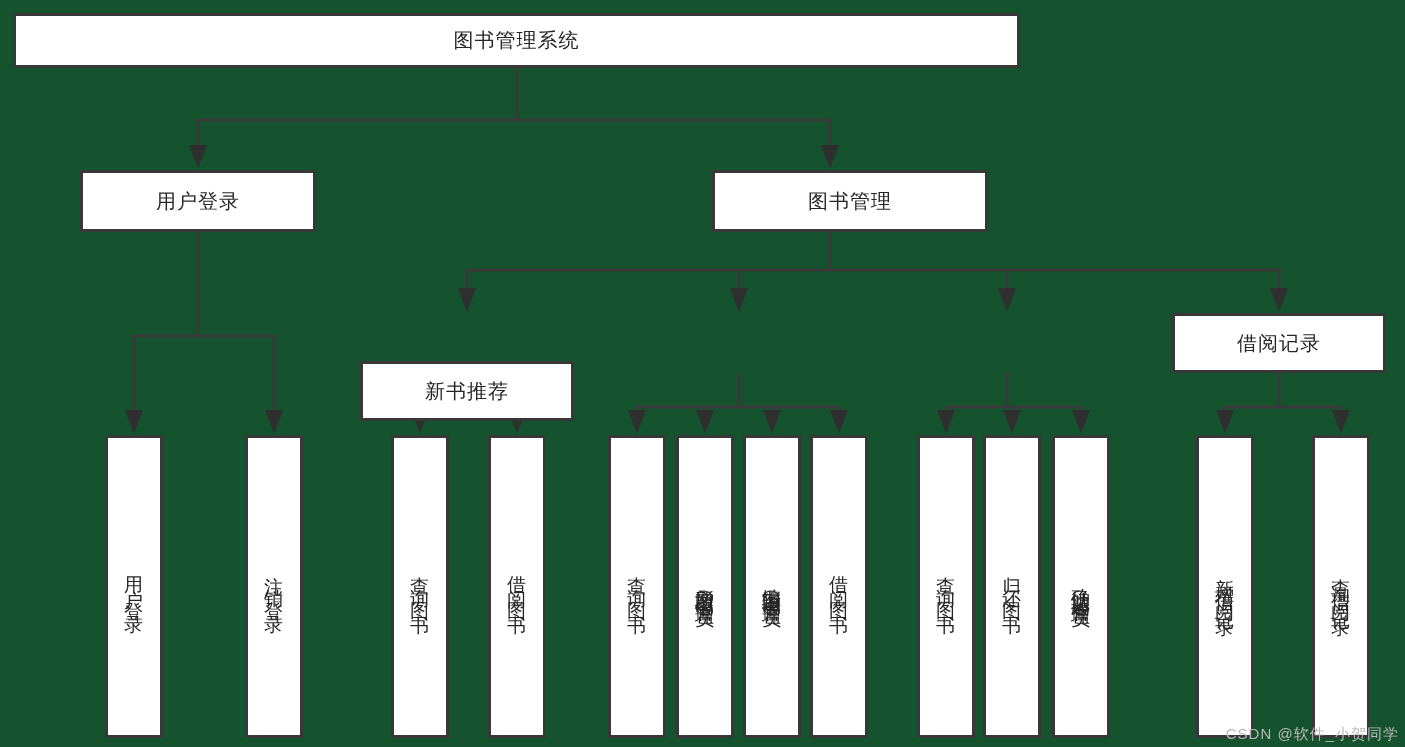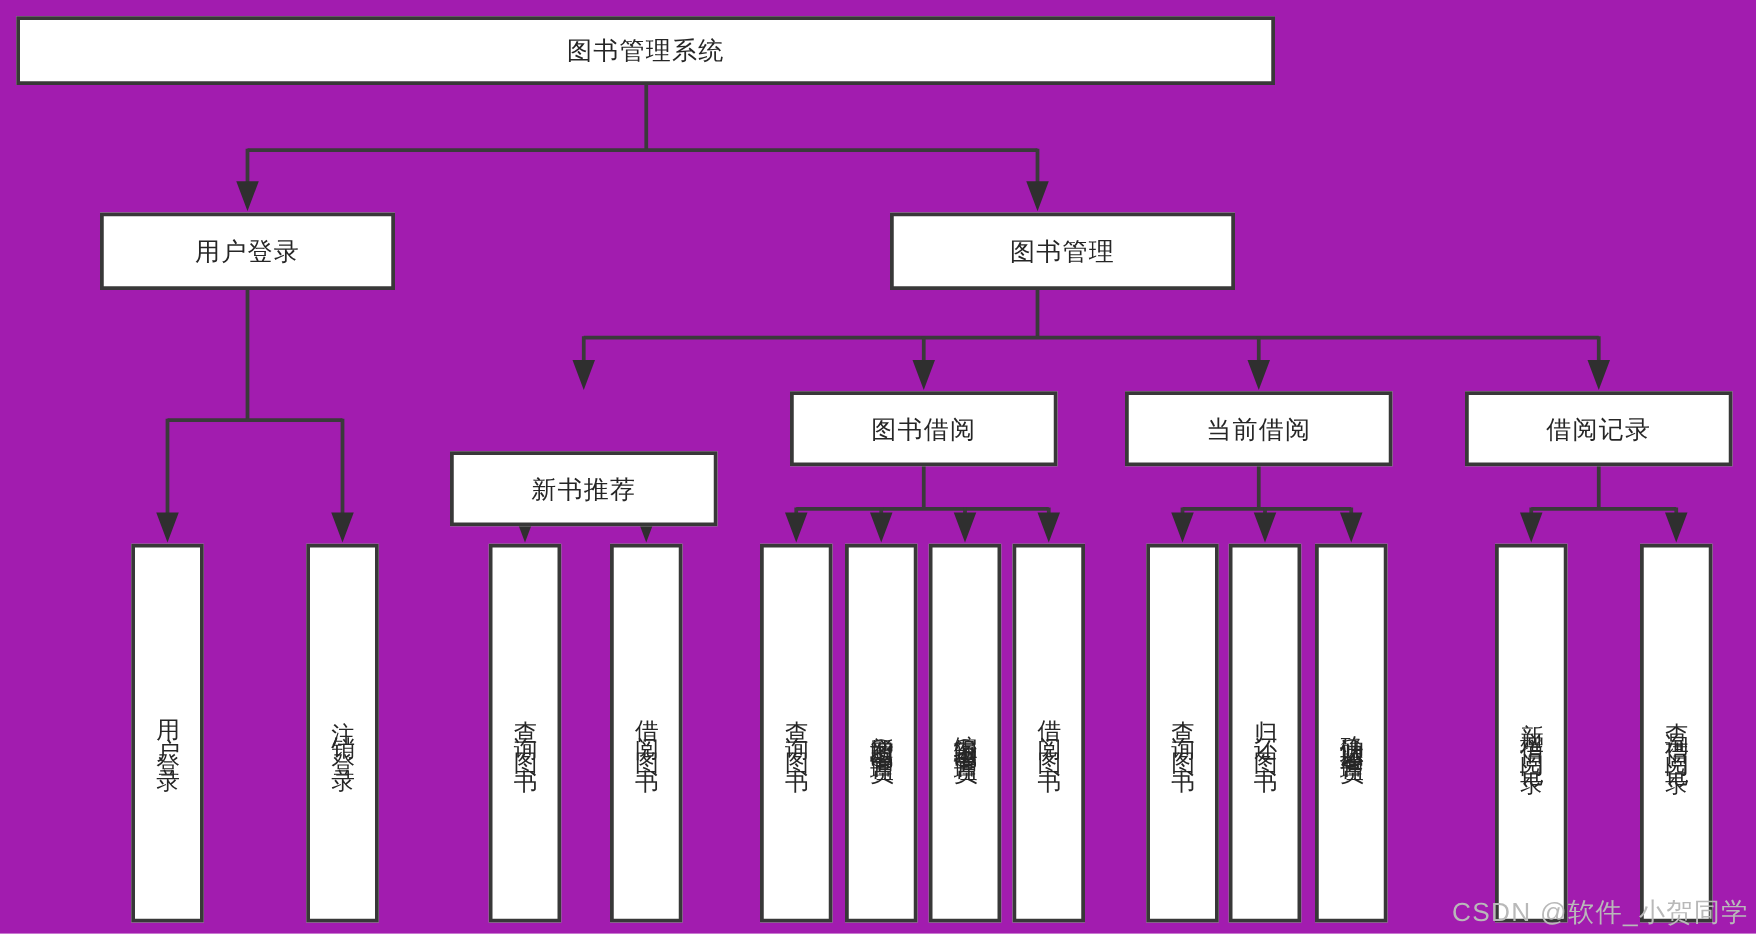--- a/index.html
+++ b/index.html
@@ -1,19 +1,19 @@
 <!DOCTYPE html>
 <html><head>
 <meta charset="utf-8">
 <style>
   html,body{margin:0;padding:0;background:#fff;}
   #stage{
     position:relative;
     width:1405px;height:747px;
-    background:#a21caf;
+    background:#14532d;
     font-family:"Liberation Sans","DejaVu Sans",sans-serif;
     overflow:hidden;
   }
   #wires{position:absolute;left:0;top:0;width:1405px;height:747px;}
   #wires line{stroke:#3a3a3a;stroke-width:3;}
   #wires polygon{fill:#2f2f2f;}
   .node{
     position:absolute;
     box-sizing:border-box;
     border:3px solid #383838;
@@ -35,21 +35,21 @@
     line-height:1;
     white-space:nowrap;
   }
   .ls-l span{letter-spacing:13px;}
   .ls-m span{letter-spacing:8px;}
   .ls-s span{letter-spacing:3px;}
   #watermark{
     position:absolute;
     right:6px;
     bottom:3px;
-    font-size:21px;
+    font-size:15px;
     color:#b9b9b9;
     letter-spacing:1px;
     white-space:nowrap;
   }
 </style>
 </head>
 <body>
 
 <div id="stage">
 
@@ -122,26 +122,20 @@
   <div class="node h" style="left:80px;top:170px;width:236px;height:62px;">
     <span>用户登录</span>
   </div>
   <div class="node h" style="left:712px;top:170px;width:276px;height:62px;">
     <span>图书管理</span>
   </div>
 
   <div class="node h" style="left:360px;top:313px;width:214px;height:60px;margin-top:48px;">
     <span>新书推荐</span>
   </div>
-  <div class="node h" style="left:632px;top:313px;width:214px;height:60px;">
-    <span>图书借阅</span>
-  </div>
-  <div class="node h" style="left:900px;top:313px;width:214px;height:60px;">
-    <span>当前借阅</span>
-  </div>
   <div class="node h" style="left:1172px;top:313px;width:214px;height:60px;">
     <span>借阅记录</span>
   </div>
 
   <div class="node v ls-l" style="left:105px;top:435px;width:58px;height:303px;">
     <span>用户登录</span>
   </div>
   <div class="node v ls-l" style="left:245px;top:435px;width:58px;height:303px;">
     <span>注销登录</span>
   </div>

